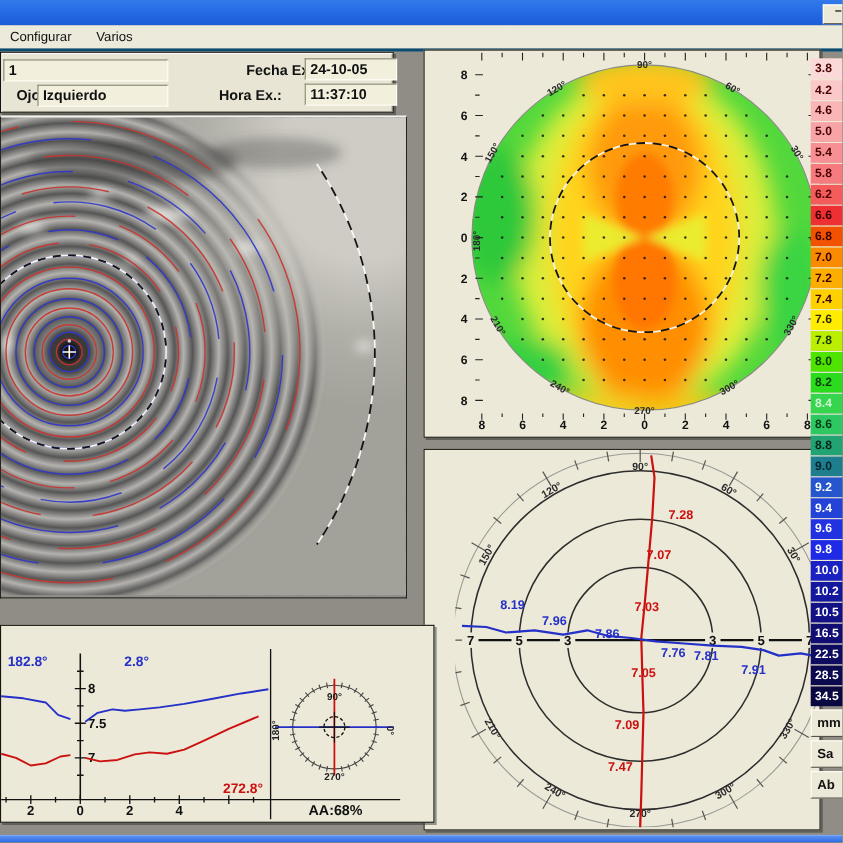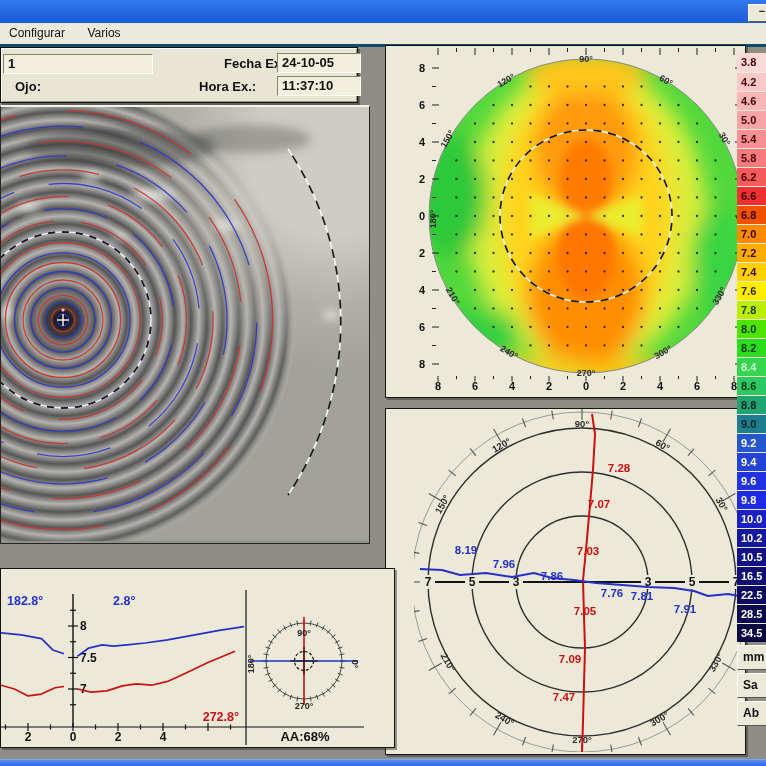--- a/index.html
+++ b/index.html
@@ -58,20 +58,21 @@
   </div>
 
   <div class="menubar">
     <span class="menu-item">Configurar</span>
     <span class="menu-item">Varios</span>
   </div>
 
   <div class="panel" id="patient">
     <div class="pfield" style="left:2px;top:6px;width:144px;height:17px;">1</div>
     <div class="plabel" style="left:14px;top:31px;">Ojo:</div>
+    <div class="pfield" style="left:33px;top:29px;width:113px;height:17px;">Izquierdo</div>
     <div class="plabel" style="left:198px;top:8px;width:70px;text-align:right;margin-left:20px;">Fecha Ex.:</div>
     <div class="pfield" style="left:276px;top:5px;width:78px;height:17px;">24-10-05</div>
     <div class="plabel" style="left:198px;top:31px;width:70px;text-align:left;">Hora Ex.:</div>
     <div class="pfield" style="left:276px;top:28px;width:78px;height:17px;">11:37:10</div>
   </div>
 
   <div id="eye-panel" style="position:absolute;">
     <div id="eye-photo"></div>
     <svg id="eye-svg" width="368" height="434" viewBox="0 0 368 434" style="position:absolute;left:0;top:0;">
         <defs>

